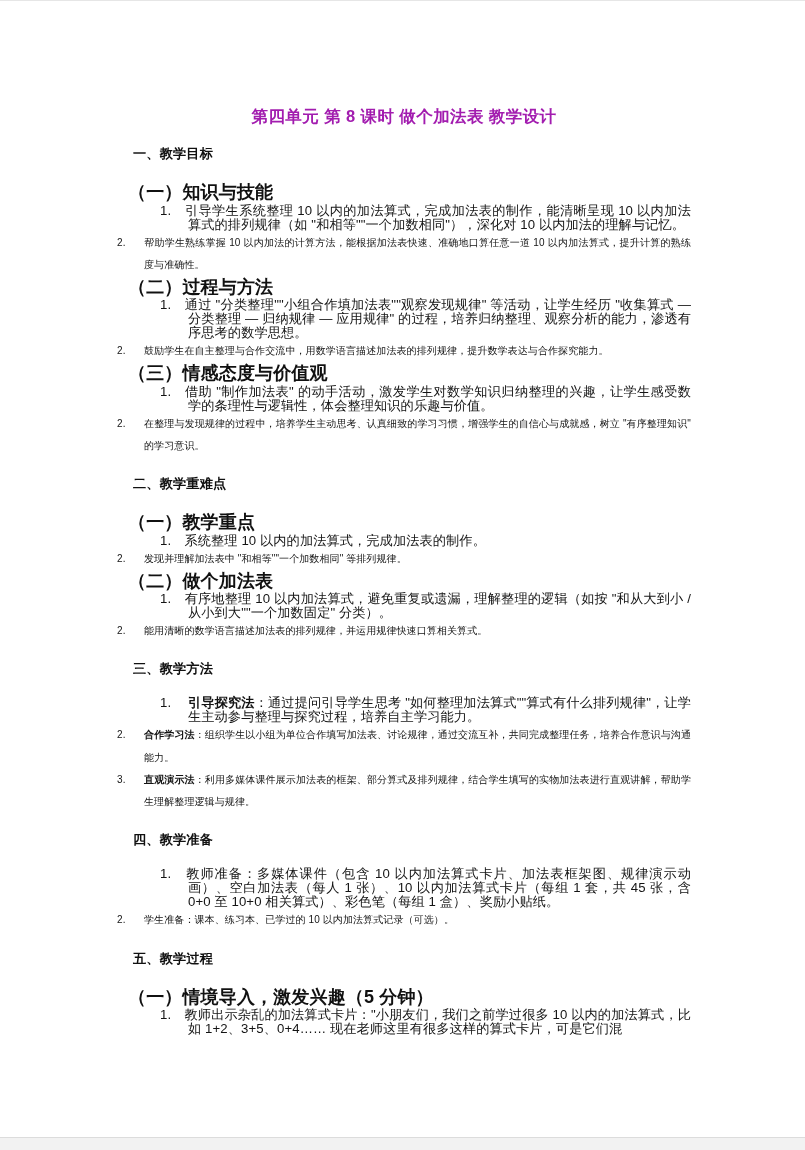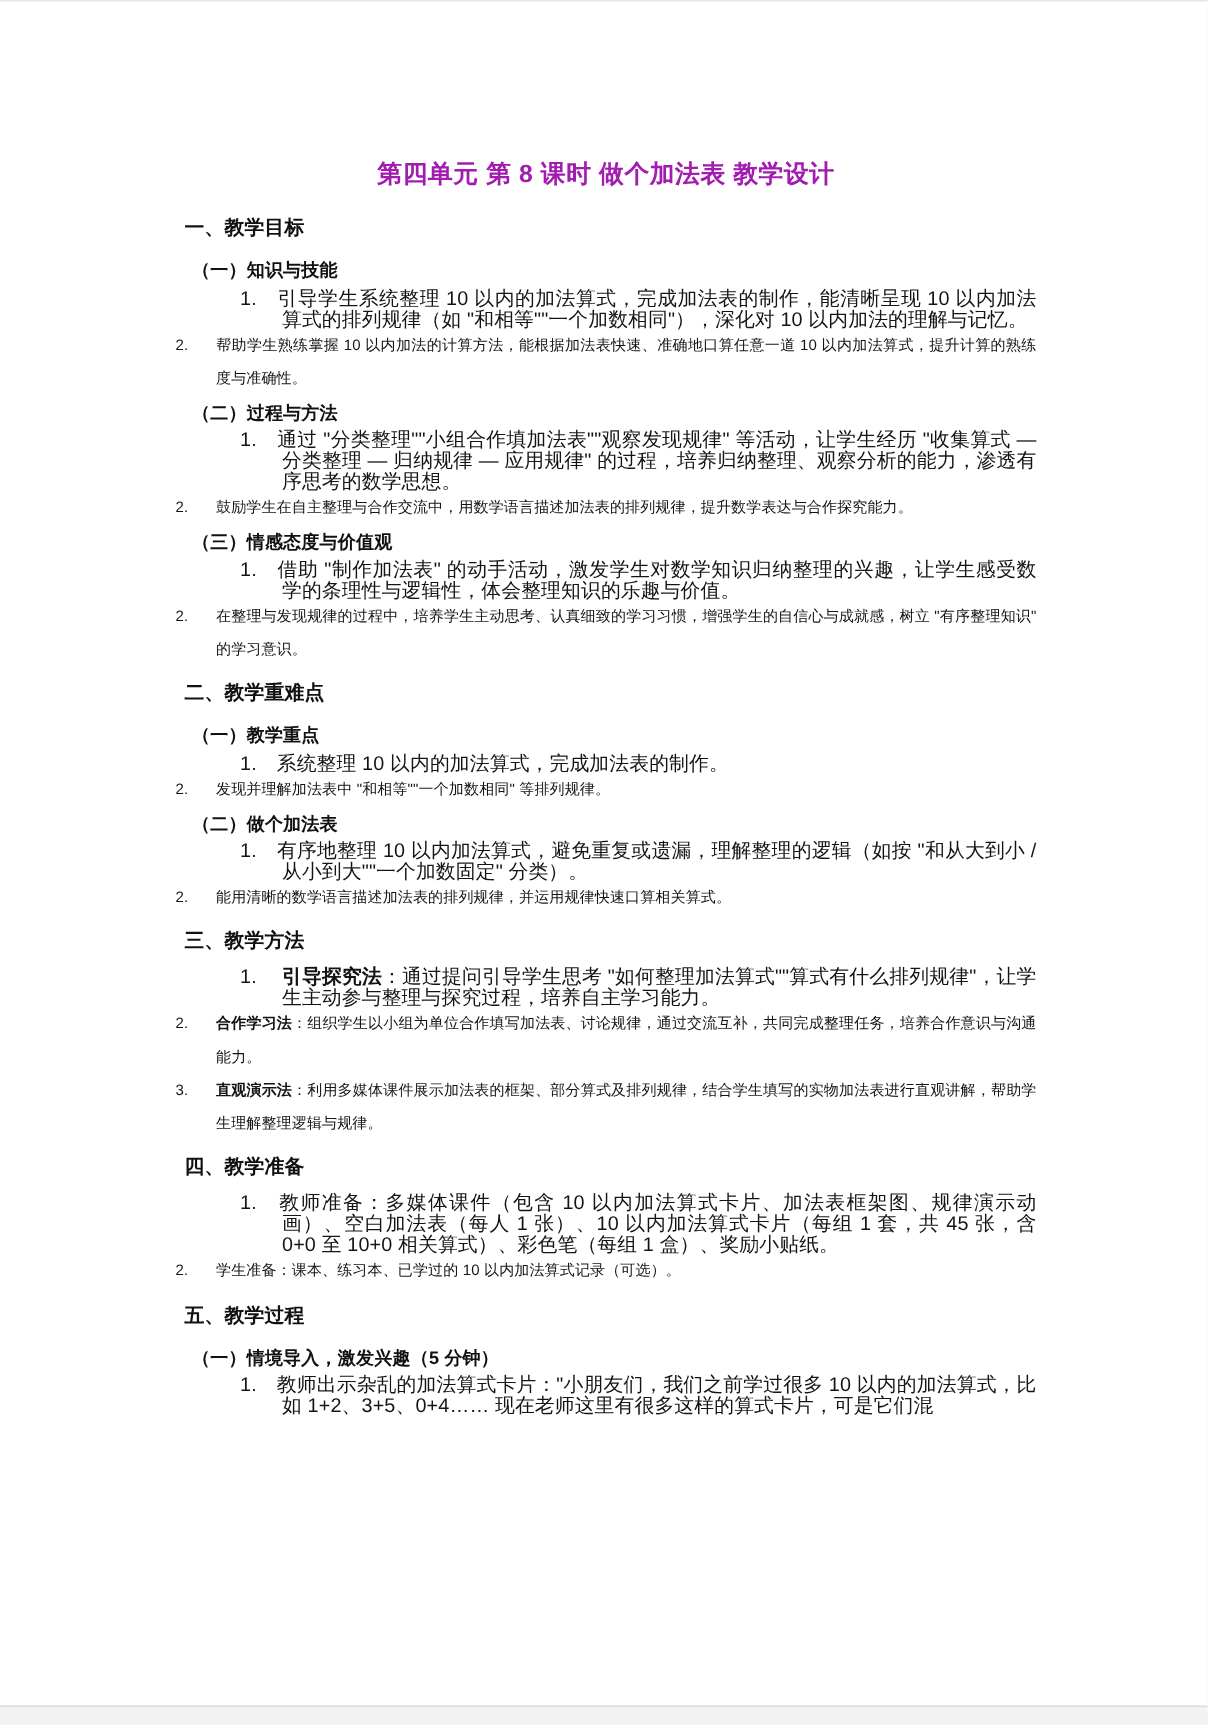--- a/index.html
+++ b/index.html
@@ -38,25 +38,25 @@
     color: #a21caf;
     letter-spacing: 0.4px;
     margin: 0 0 14px 0;
     line-height: 1.35;
   }
   .h1 {
     font-size: 13.2px;
     font-weight: bold;
     color: #111111;
     line-height: 22.2px;
-    margin: 6px;
+    margin: 16px;
     letter-spacing: 0.15px;
   }
   .h2 {
-    font-size: 12px;
+    font-size: 18px;
     font-weight: bold;
     color: #111111;
     line-height: 22.2px;
     margin: 0 0 0 11px;
     letter-spacing: 0.15px;
   }
   .p-flush {
     font-size: 10px;
     color: #141414;
     line-height: 22.2px;

